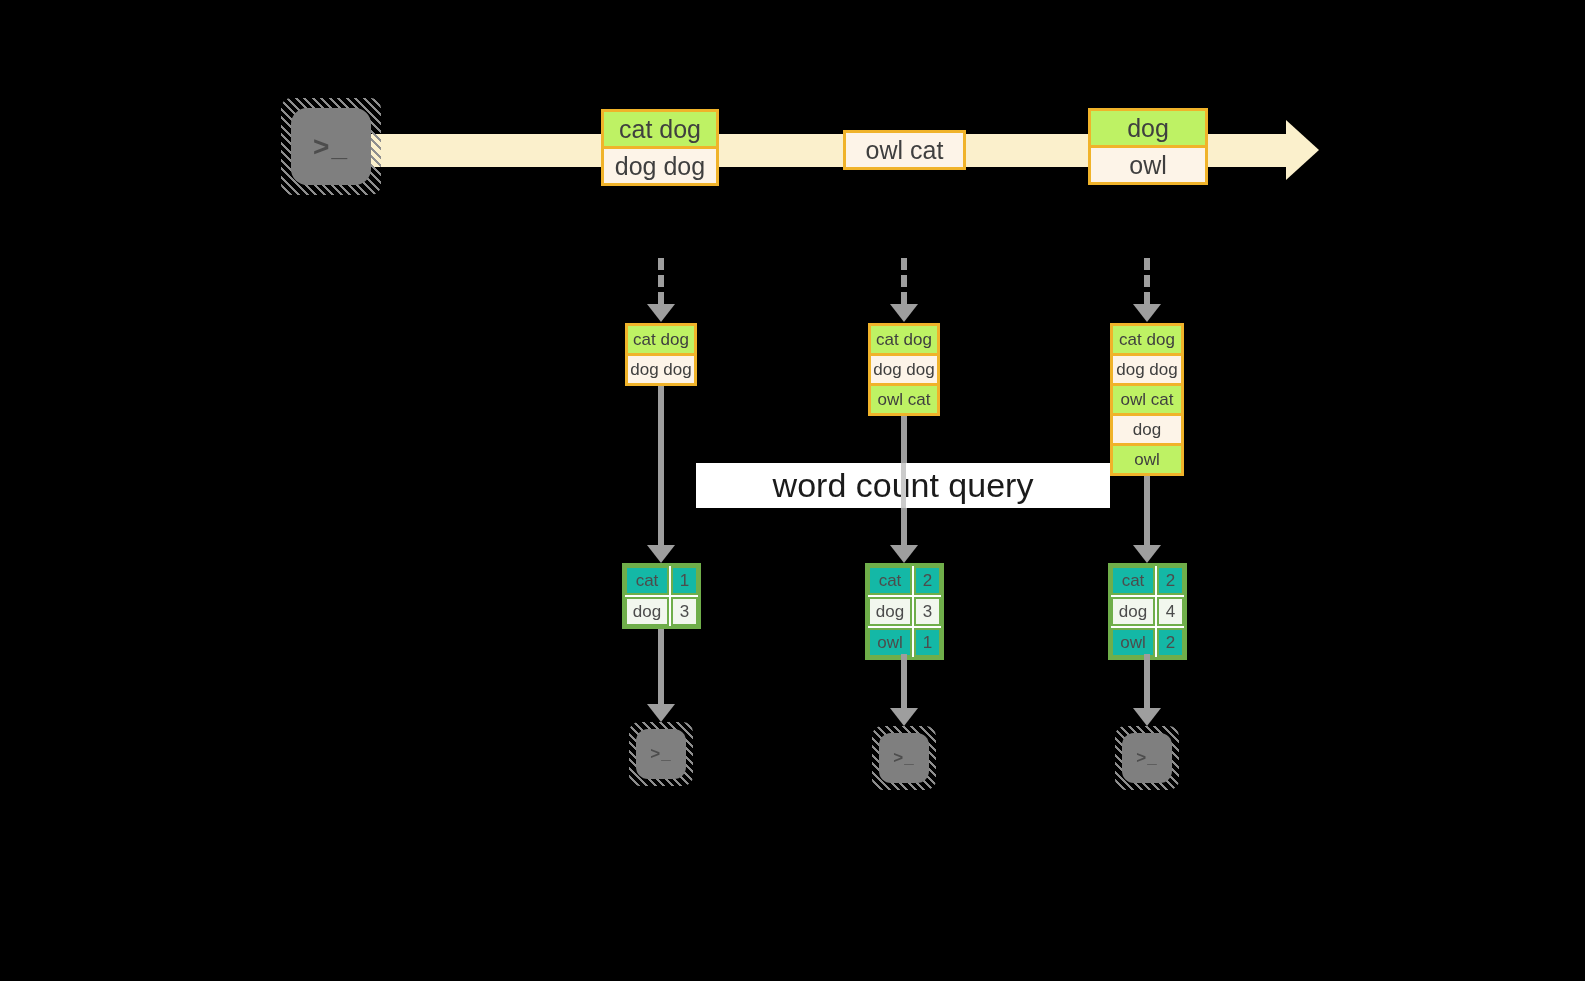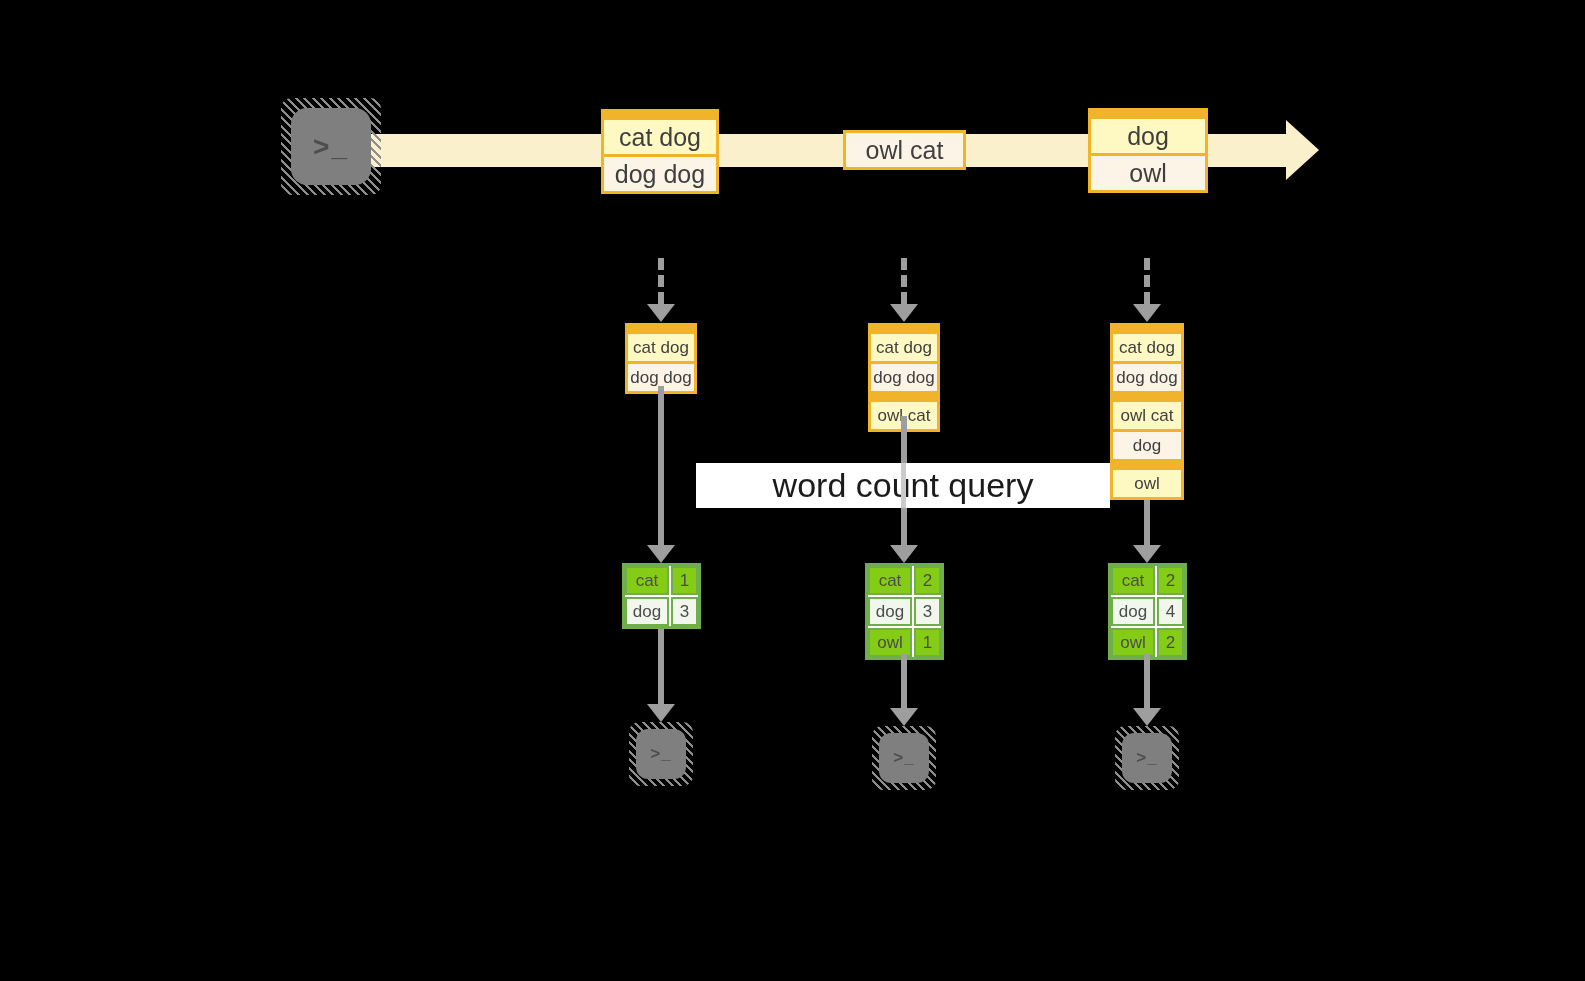--- a/index.html
+++ b/index.html
@@ -19,32 +19,32 @@
               justify-content:center;color:#4d4d4d;font-weight:bold;}
   .term.big{left:281px;top:98px;width:100px;height:97px;}
   .term.big .term-inner{inset:10px;border-radius:16px;font-size:28px;letter-spacing:2px;}
   .term.small .term-inner{inset:7px;border-radius:12px;font-size:17px;letter-spacing:1px;}
   .term.small{width:64px;height:64px;}
 
   
   .obox{position:absolute;z-index:2;border:3px solid #f0b32a;background:#f0b32a;
         display:flex;flex-direction:column;gap:3px;box-sizing:border-box;}
   .orow{display:flex;align-items:center;justify-content:center;color:#3f3f3f;}
-  .orow.peach{background:#fef9c3;margin-top:8px;}
+  .orow.peach{background:#bef264;}
   .orow.cream{background:#fdf4e8;}
   .stream-box .orow{height:34px;font-size:25px;}
   .buffer-box .orow{height:27px;font-size:17px;}
   .buffer-box.top{z-index:6;}
 
   
   .gtable{position:absolute;z-index:2;border:3px solid #6fae4a;background:#ffffff;
           display:grid;grid-template-columns:44px 27px;gap:2px;box-sizing:border-box;}
   .gcell{display:flex;align-items:center;justify-content:center;height:29px;font-size:17px;
          color:#4c4c4c;border:2px solid #6fae4a;box-sizing:border-box;}
-  .gcell.shade-a{background:#84cc16;}
+  .gcell.shade-a{background:#14b8a6;}
   .gcell.shade-b{background:#f2f7ee;}
 
   
   .varrow{position:absolute;width:0;z-index:4;}
   .varrow .shaft{position:absolute;left:-3px;top:0;width:6px;background:#9e9e9e;}
   .varrow .shaft.dashed{width:0;background:none;border-left:6px dashed #9e9e9e;}
   .varrow .head{position:absolute;left:-14px;width:0;height:0;
                 border-left:14px solid transparent;border-right:14px solid transparent;
                 border-top:18px solid #9e9e9e;}
 

